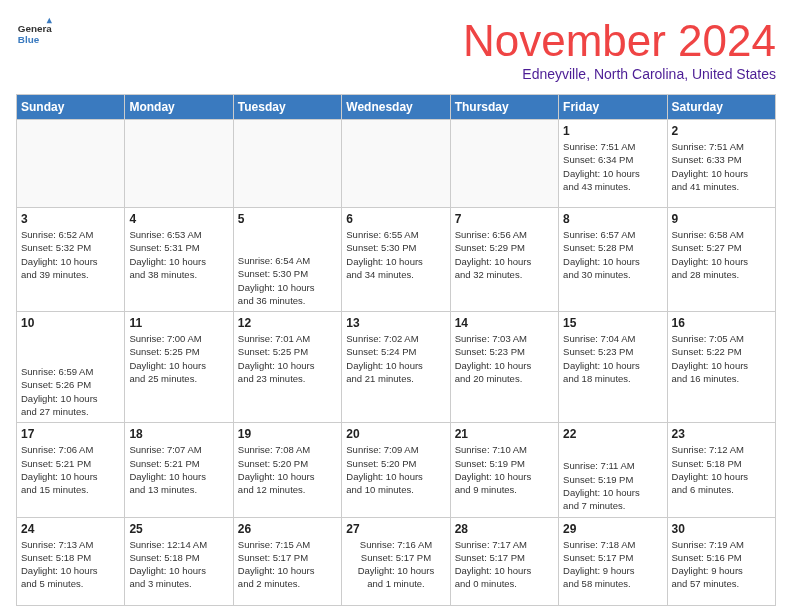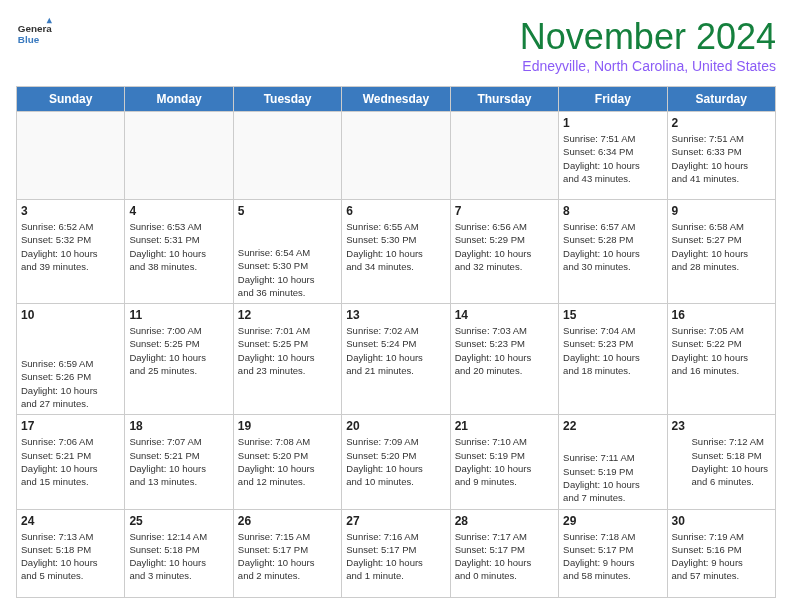--- a/index.html
+++ b/index.html
@@ -22,39 +22,39 @@
       gap: 4px;
     }
     .logo-icon {
       width: 36px;
       height: 36px;
     }
     .title-block {
       text-align: right;
     }
     .month-title {
-      font-size: 36px;
+      font-size: 44px;
       font-weight: normal;
-      color: #15803d;
+      color: #ef4444;
     }
     .location {
       font-size: 14px;
-      color: #8b5cf6;
+      color: #4c1d95;
     }
     .calendar {
       width: 100%;
       border-collapse: collapse;
     }
     .calendar th {
       background: #3a7abf;
       color: #fff;
       font-size: 12px;
       font-weight: bold;
       padding: 5px 4px;
-      text-align: center;
+      text-align: left;
       border: 1px solid #ccc;
     }
     .calendar td {
       border: 1px solid #ccc;
       vertical-align: top;
       padding: 4px;
       font-size: 10px;
       color: #222;
       width: 108px;
       min-height: 80px;
@@ -268,21 +268,21 @@
         </td>
         <td>
           <div class="day-num">22</div>
           <div class="day-info" style="white-space: pre-line; margin-top: 18px;">Sunrise: 7:11 AM
 Sunset: 5:19 PM
 Daylight: 10 hours
 and 7 minutes.</div>
         </td>
         <td>
           <div class="day-num">23</div>
-          <div class="day-info" style="white-space: pre-line; margin-left: 20px;">Sunrise: 7:12 AM
+          <div class="day-info" style="white-space: pre-line;">Sunrise: 7:12 AM
 Sunset: 5:18 PM
 Daylight: 10 hours
 and 6 minutes.</div>
         </td>
       </tr>
       <tr class="week-row">
         <td>
           <div class="day-num">24</div>
           <div class="day-info" style="white-space: pre-line;">Sunrise: 7:13 AM
 Sunset: 5:18 PM
@@ -298,21 +298,21 @@
         </td>
         <td>
           <div class="day-num">26</div>
           <div class="day-info" style="white-space: pre-line;">Sunrise: 7:15 AM
 Sunset: 5:17 PM
 Daylight: 10 hours
 and 2 minutes.</div>
         </td>
         <td>
           <div class="day-num">27</div>
-          <div class="day-info" style="white-space: pre-line;">Sunrise: 7:16 AM
+          <div class="day-info" style="white-space: pre-line; text-align: center;">Sunrise: 7:16 AM
 Sunset: 5:17 PM
 Daylight: 10 hours
 and 1 minute.</div>
         </td>
         <td>
           <div class="day-num">28</div>
           <div class="day-info" style="white-space: pre-line;">Sunrise: 7:17 AM
 Sunset: 5:17 PM
 Daylight: 10 hours
 and 0 minutes.</div>

